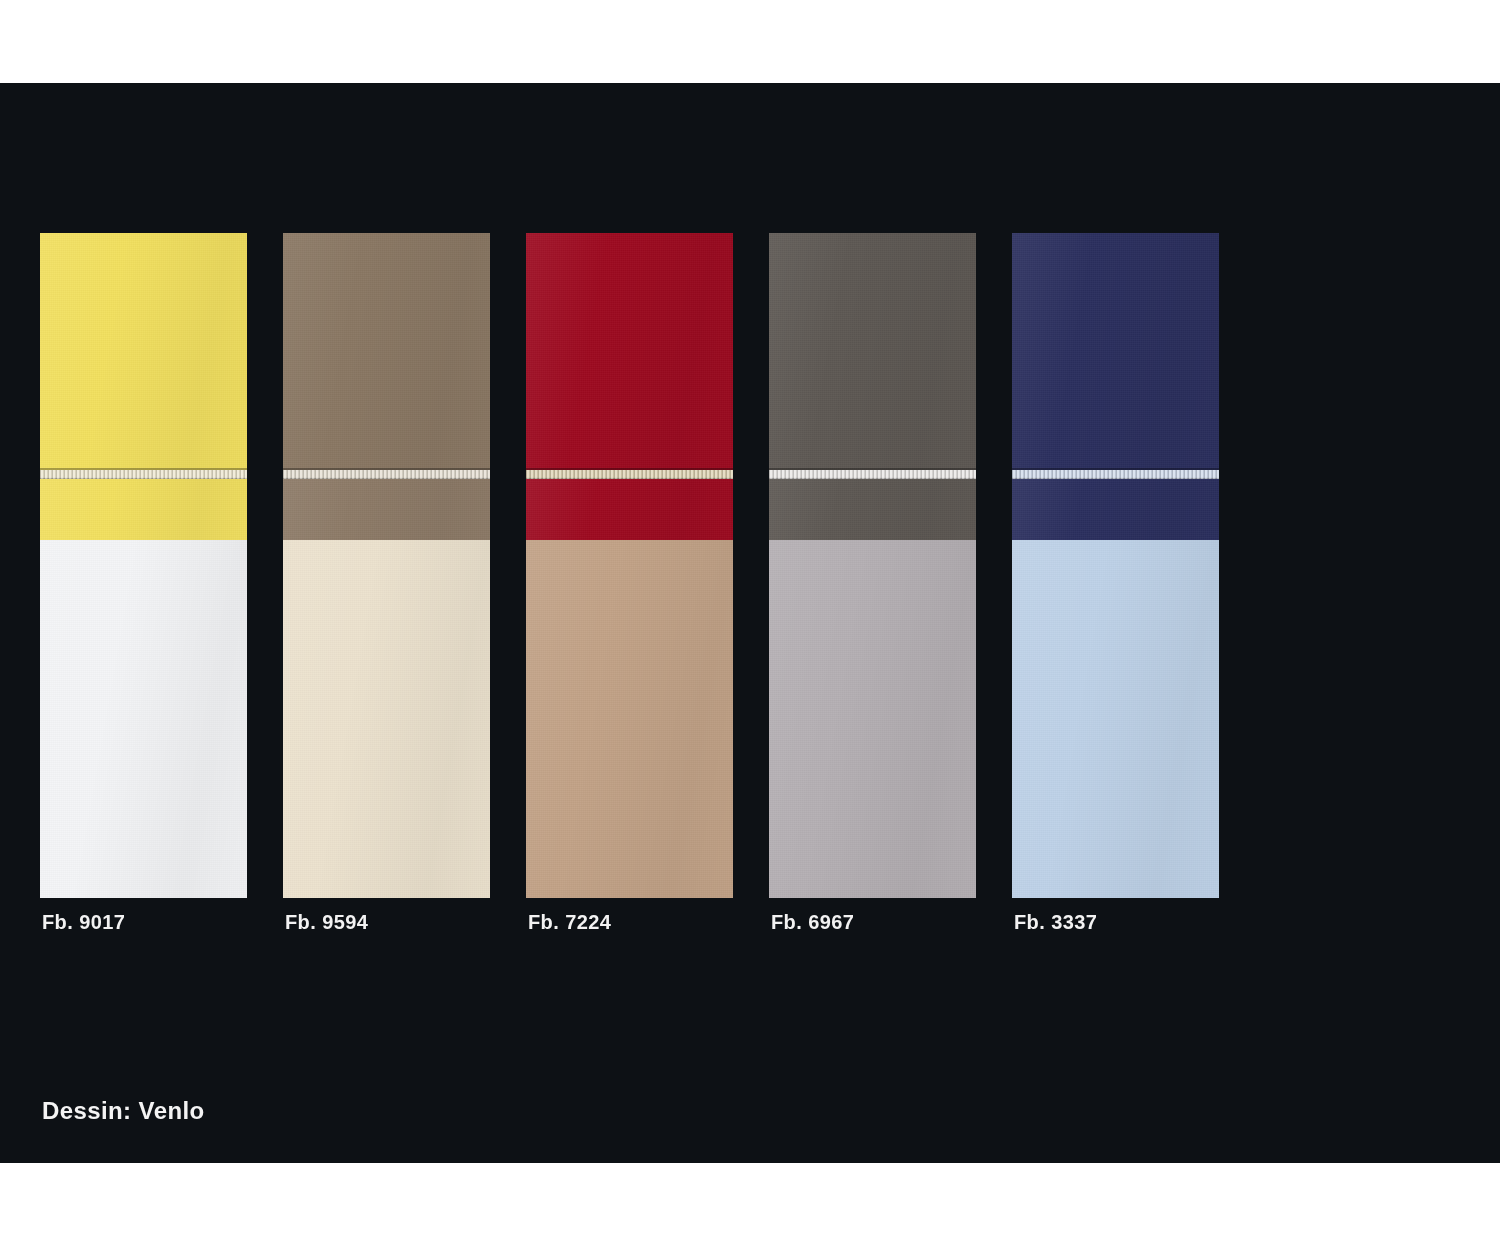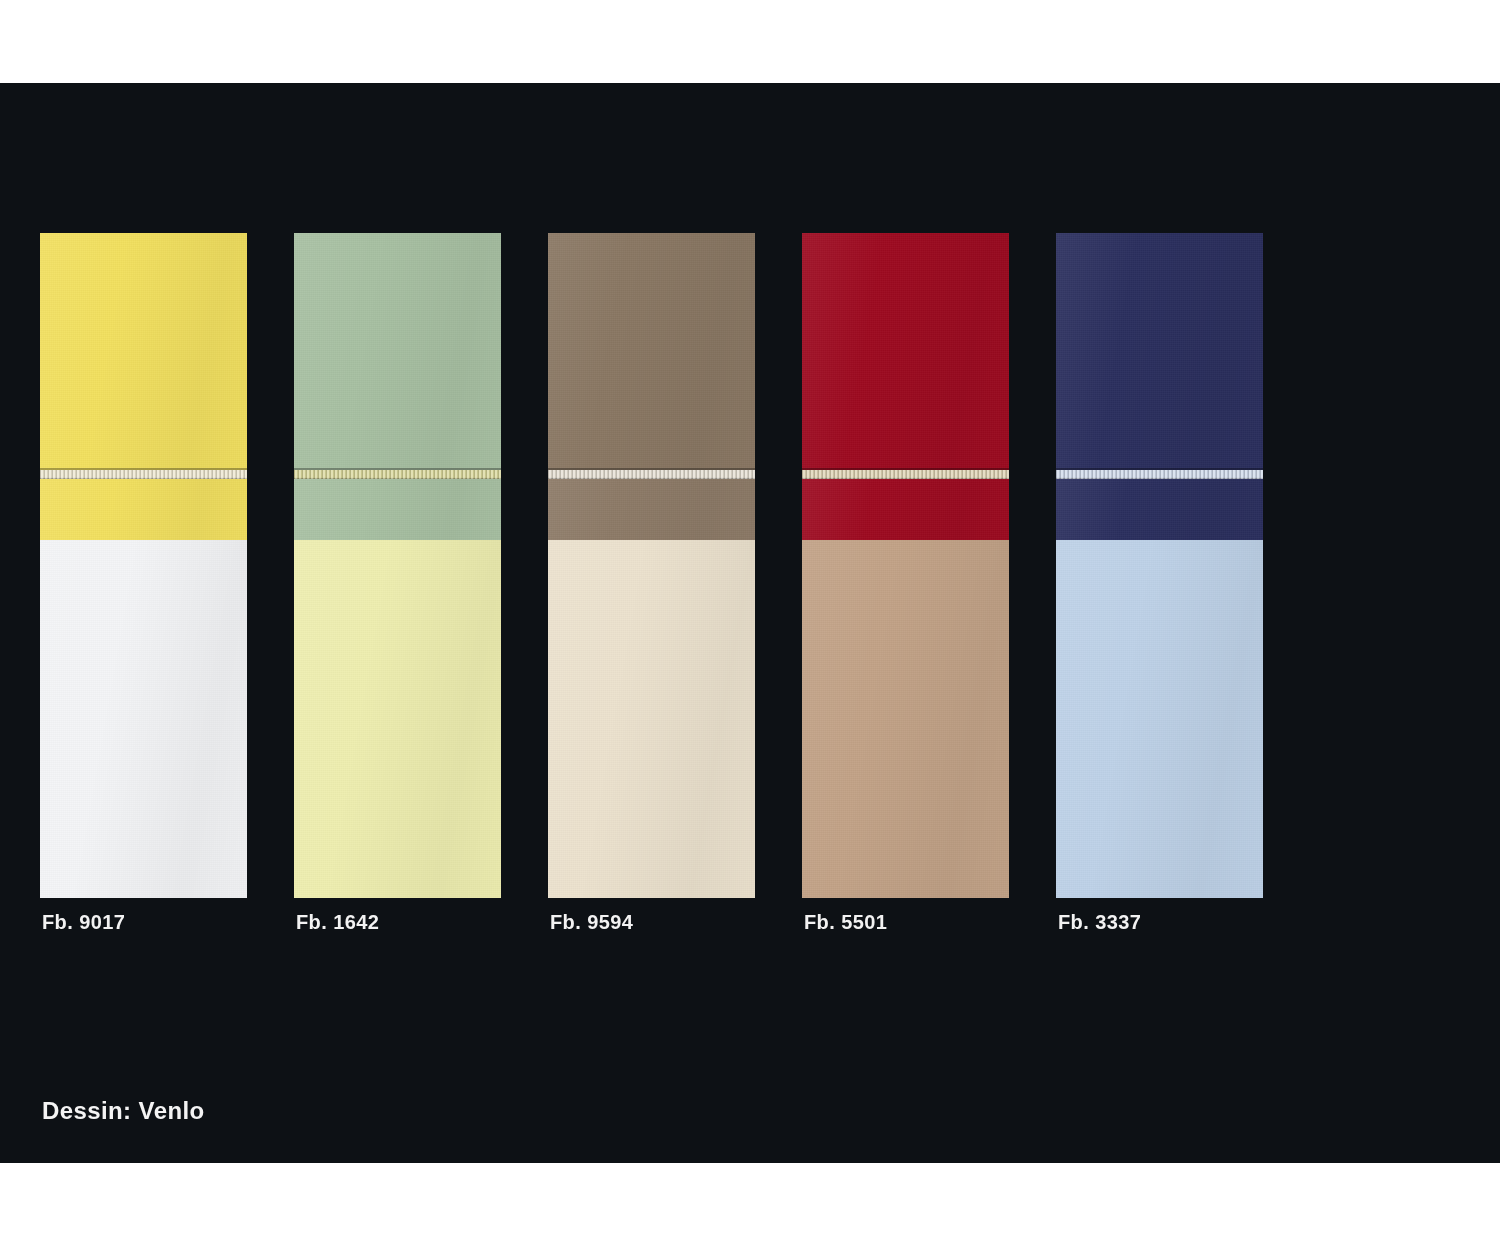--- a/index.html
+++ b/index.html
@@ -33,21 +33,21 @@
   }
 
   
   #swatch-row {
     position: absolute;
     left: 40px;
     top: 150px;              
     width: 1427px;
     height: 665px;           
     display: flex;
-    gap: 11px;
+    gap: 0;
   }
 
   .swatch-cell {
     width: 207px;
     height: 665px;
     margin-right: 36px;
     position: relative;
   }
   .swatch-cell:last-child { margin-right: 0; }
 
@@ -175,42 +175,20 @@
             </div>
             <div class="fabric-companion" style="background: rgb(244, 245, 247);">
               <div class="weave"></div>
               <div class="sheen"></div>
             </div>
           </div>
           <div class="caption">Fb. 9017</div>
         </div>
         <div class="swatch-cell">
           <div class="swatch">
-            <div class="fabric-main" style="height: 237px; background: rgb(167, 192, 162);">
-              <div class="weave"></div>
-              <div class="sheen"></div>
-            </div>
-            <div class="stitch" style="background: rgb(217, 215, 154);">
-              <div class="edge-top"></div>
-              <div class="thread"></div>
-              <div class="edge-bot"></div>
-            </div>
-            <div class="fabric-band" style="height: 61px; background: rgb(167, 192, 162);">
-              <div class="weave"></div>
-              <div class="sheen"></div>
-            </div>
-            <div class="fabric-companion" style="background: rgb(238, 238, 176);">
-              <div class="weave"></div>
-              <div class="sheen"></div>
-            </div>
-          </div>
-          <div class="caption">Fb. 1642</div>
-        </div>
-        <div class="swatch-cell">
-          <div class="swatch">
             <div class="fabric-main" style="height: 237px; background: rgb(138, 119, 99);">
               <div class="weave"></div>
               <div class="sheen"></div>
             </div>
             <div class="stitch" style="background: rgb(228, 222, 209);">
               <div class="edge-top"></div>
               <div class="thread"></div>
               <div class="edge-bot"></div>
             </div>
             <div class="fabric-band" style="height: 61px; background: rgb(141, 122, 103);">
@@ -237,21 +215,43 @@
             </div>
             <div class="fabric-band" style="height: 61px; background: rgb(157, 10, 32);">
               <div class="weave"></div>
               <div class="sheen"></div>
             </div>
             <div class="fabric-companion" style="background: rgb(194, 162, 135);">
               <div class="weave"></div>
               <div class="sheen"></div>
             </div>
           </div>
-          <div class="caption">Fb. 5501</div>
+          <div class="caption">Fb. 7224</div>
+        </div>
+        <div class="swatch-cell">
+          <div class="swatch">
+            <div class="fabric-main" style="height: 237px; background: rgb(93, 88, 83);">
+              <div class="weave"></div>
+              <div class="sheen"></div>
+            </div>
+            <div class="stitch" style="background: rgb(232, 230, 228);">
+              <div class="edge-top"></div>
+              <div class="thread"></div>
+              <div class="edge-bot"></div>
+            </div>
+            <div class="fabric-band" style="height: 61px; background: rgb(93, 88, 83);">
+              <div class="weave"></div>
+              <div class="sheen"></div>
+            </div>
+            <div class="fabric-companion" style="background: rgb(181, 176, 180);">
+              <div class="weave"></div>
+              <div class="sheen"></div>
+            </div>
+          </div>
+          <div class="caption">Fb. 6967</div>
         </div>
         <div class="swatch-cell">
           <div class="swatch">
             <div class="fabric-main" style="height: 237px; background: rgb(43, 47, 94);">
               <div class="weave"></div>
               <div class="sheen"></div>
             </div>
             <div class="stitch" style="background: rgb(207, 217, 234);">
               <div class="edge-top"></div>
               <div class="thread"></div>

